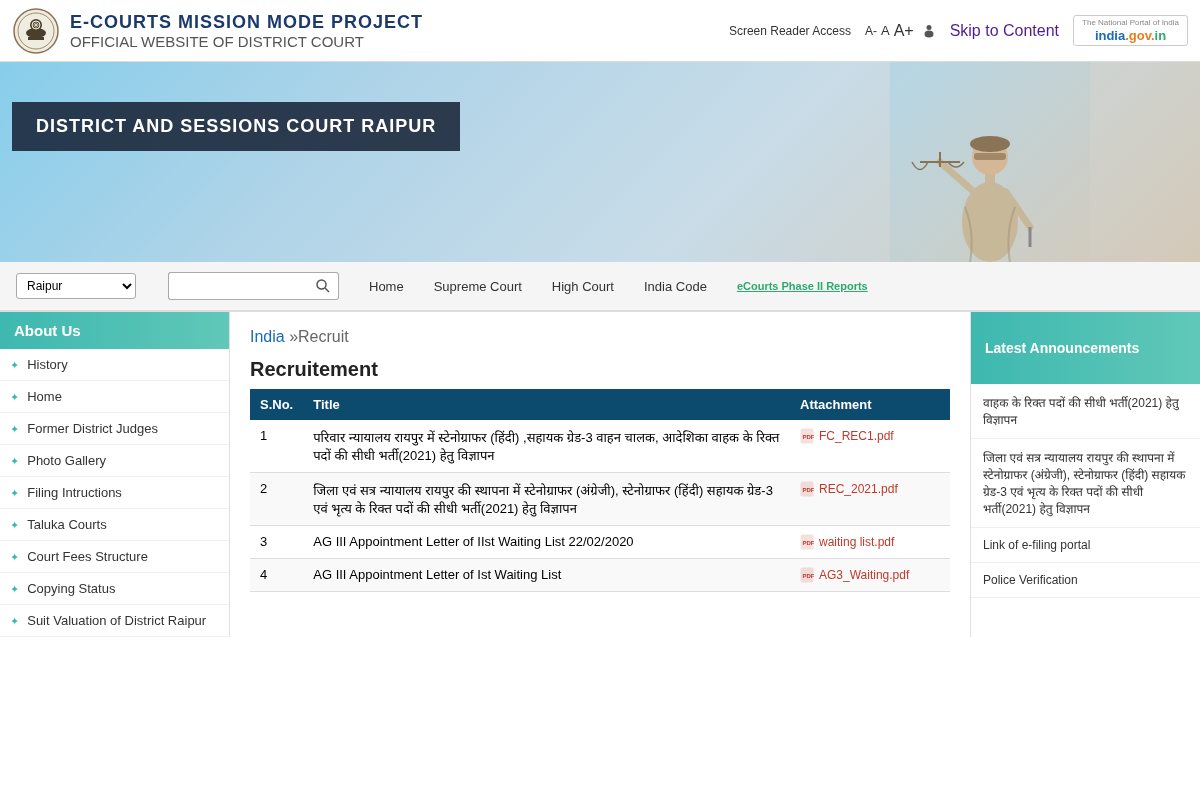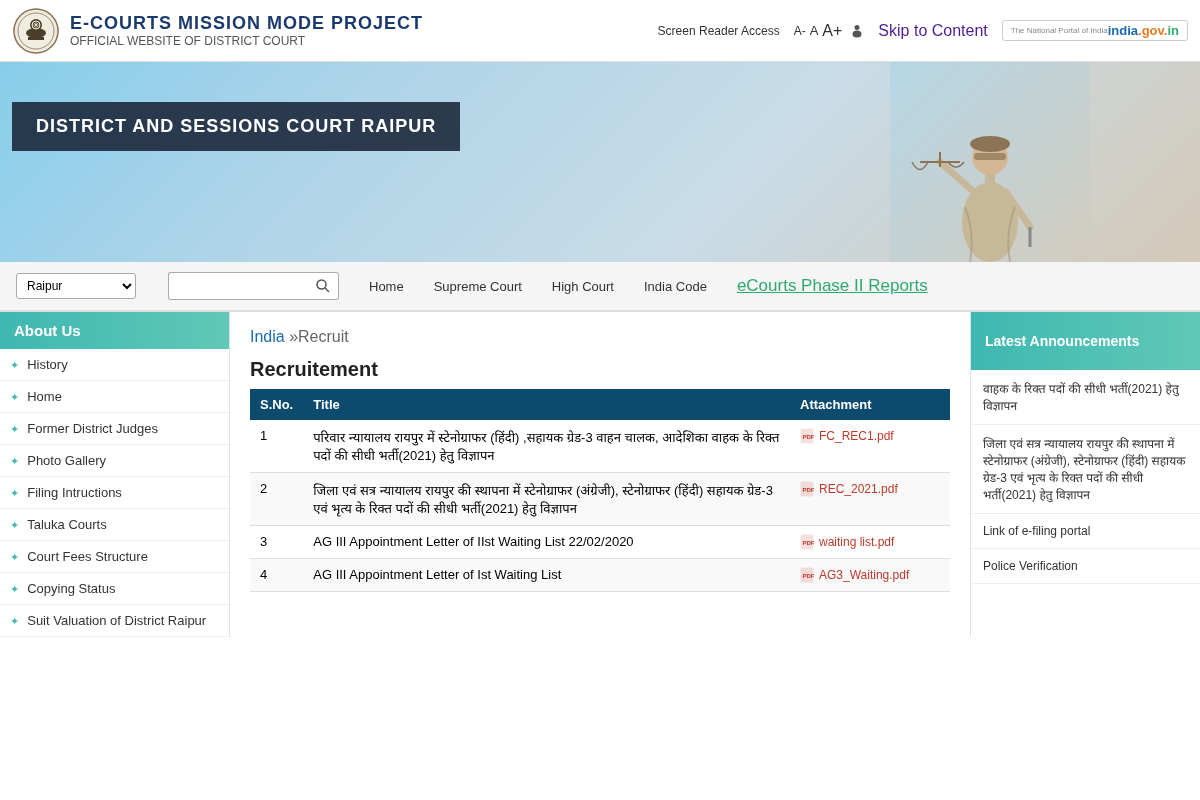--- a/index.html
+++ b/index.html
@@ -24,21 +24,21 @@
       width: 48px;
       height: 48px;
     }
     .logo-text h1 {
       font-size: 18px;
       font-weight: bold;
       color: #1a3a6e;
       letter-spacing: 1px;
     }
     .logo-text p {
-      font-size: 12px;
+      font-size: 15px;
       color: #555;
     }
     .top-bar-right {
       display: flex;
       align-items: center;
       gap: 14px;
     }
     .screen-reader-link {
       color: #333;
       text-decoration: none;
@@ -54,20 +54,21 @@
       color: #333;
       font-size: 12px;
     }
     .skip-link {
       color: #4c1d95;
       text-decoration: none;
       font-size: 16px;
     }
     .india-badge-wrapper {
       display: flex;
+      flex-direction: column;
       align-items: center;
       border: 1px solid #ccc;
       border-radius: 3px;
       padding: 2px 8px;
       line-height: 1.2;
     }
     .india-badge-top {
       font-size: 8px;
       color: #888;
     }
@@ -163,22 +164,22 @@
       flex: 1;
     }
     .nav-link {
       color: #333;
       text-decoration: none;
       font-size: 13px;
       cursor: pointer;
     }
     .nav-link-highlight {
       color: #2eaa6e;
-      font-weight: normal;
-      font-size: 17px;
+      font-weight: bold;
+      font-size: 11px;
       cursor: pointer;
     }
 
     
     .main-layout {
       display: flex;
       gap: 0;
       padding: 0;
     }
 
@@ -279,21 +280,21 @@
       min-width: 230px;
       background: #fff;
       border-left: 1px solid #e0e0e0;
       padding: 0;
     }
     .right-panel-header {
       background: linear-gradient(90deg, #3eb8b0 0%, #60c8b8 100%);
       color: #fff;
       font-size: 14px;
       font-weight: bold;
-      padding: 21px 14px;
+      padding: 28px 14px;
     }
     .announcement-item {
       padding: 10px 12px;
       border-bottom: 1px solid #eee;
       font-size: 12px;
       color: #333;
       cursor: pointer;
     }
 
     

